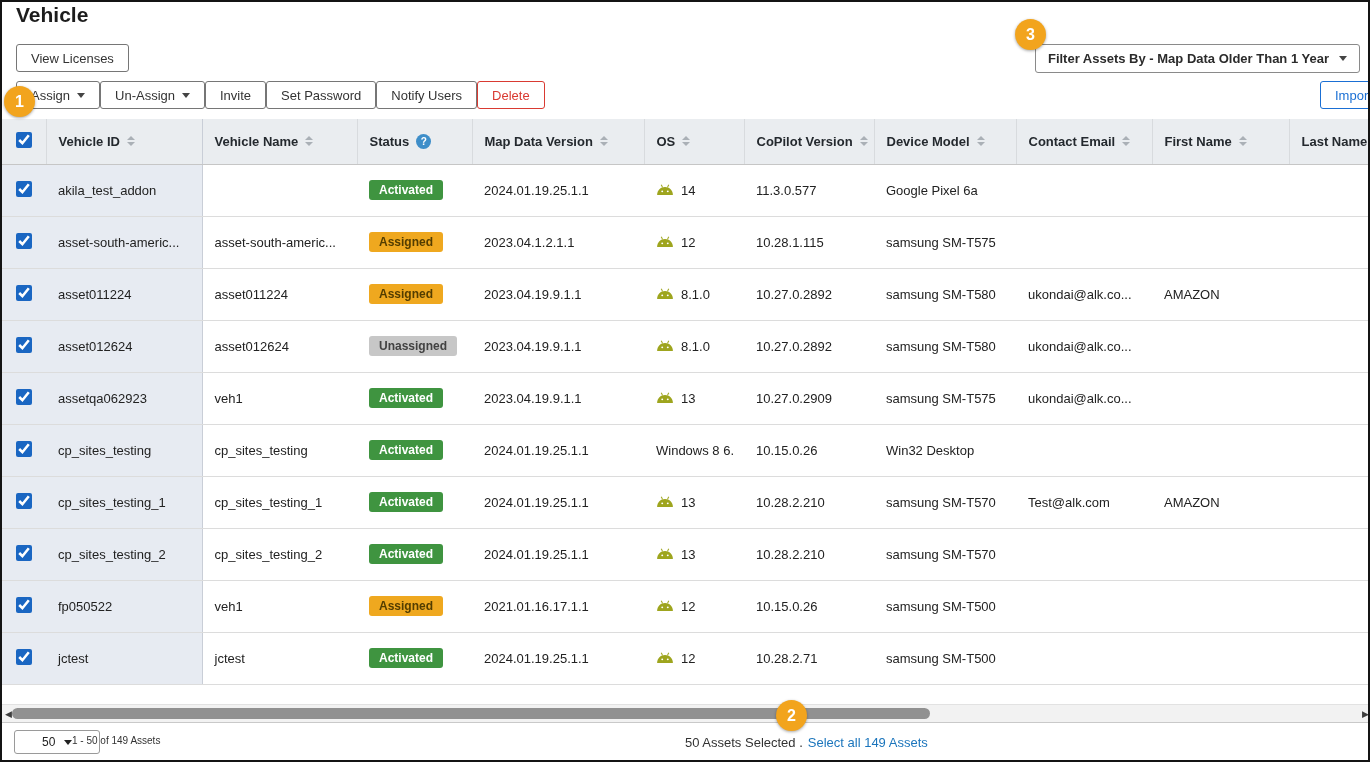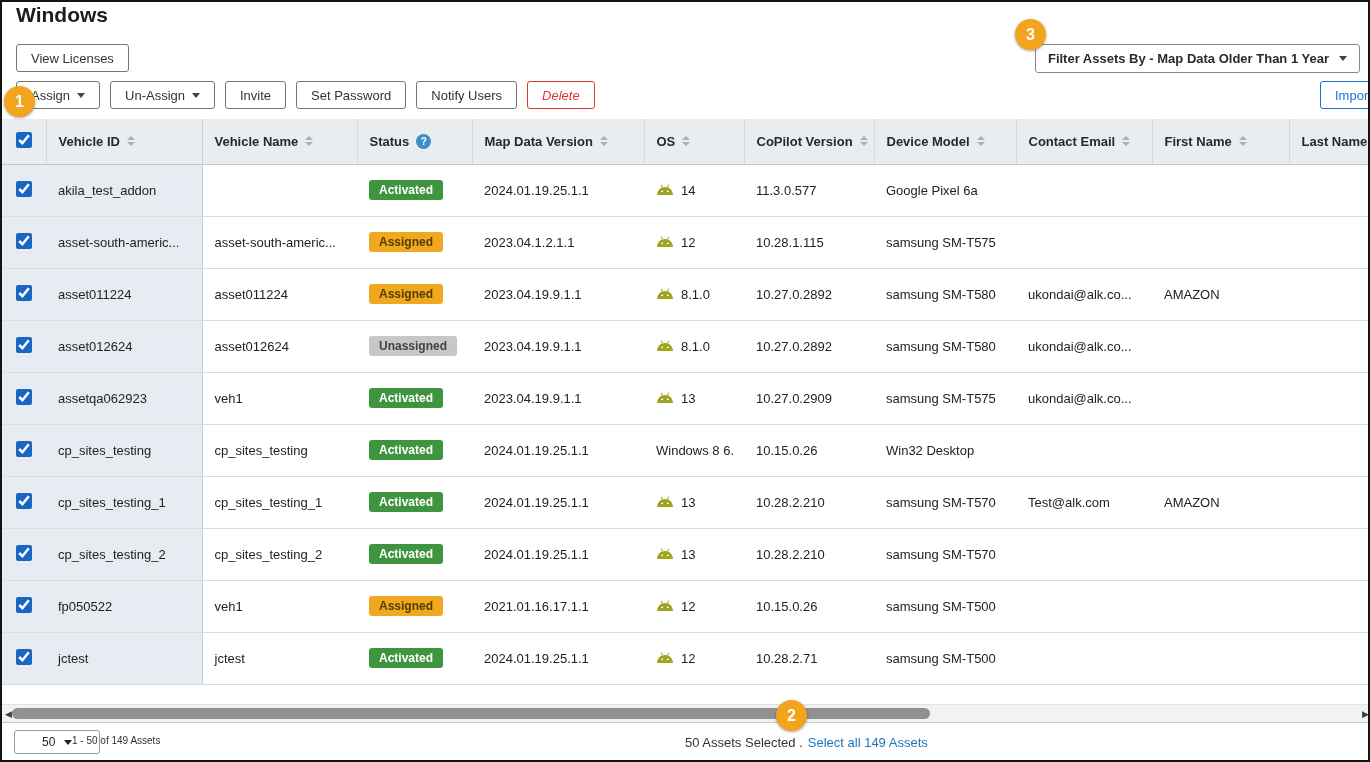--- a/index.html
+++ b/index.html
@@ -23,22 +23,22 @@
     background: #fff; border: 1px solid #767676; border-radius: 3px;
     height: 28px; padding: 0 14px; font-size: 13px; color: #333;
     font-family: inherit; cursor: pointer; white-space: nowrap;
   }
   .caret {
     width: 0; height: 0;
     border-left: 4px solid transparent; border-right: 4px solid transparent;
     border-top: 5px solid #444;
   }
   .btn-view-licenses { position: absolute; left: 14px; top: 42px; }
-  .toolbar-row2 { position: absolute; left: 14px; top: 79px; display: flex; gap: 10px; }
-  .btn-delete { color: #d93a32; border-color: #d93a32; font-style: italic; }
+  .toolbar-row2 { position: absolute; left: 14px; top: 79px; display: flex; }
+  .btn-delete { color: #d93a32; border-color: #d93a32; }
   .btn-import {
     position: absolute; left: 1318px; top: 79px;
     color: #1a6fd4; border-color: #1a6fd4; font-weight: 400;
   }
   .filter-dropdown {
     position: absolute; right: 8px; top: 42px;
     display: inline-flex; align-items: center; gap: 10px;
     height: 29px; padding: 12px 12px;
     background: #fff; border: 1px solid #8a8a8a; border-radius: 3px;
     font-size: 13px; font-weight: 600; color: #2b2b2b; cursor: pointer;
@@ -127,21 +127,21 @@
   }
   .range-text { position: absolute; left: 70px; top: 12px; font-size: 10px; color: #333; }
   .selected-wrap { position: absolute; left: 683px; top: 12px; font-size: 13px; color: #333; white-space: nowrap; }
   .select-all-link { color: #1b75bc; text-decoration: none; margin-left: 5px; cursor: pointer; }
 </style>
 </head>
 <body>
 
 <div class="page">
 
-  <div class="page-title">Windows</div>
+  <div class="page-title">Vehicle</div>
 
   <button class="btn btn-view-licenses">
     <span>View Licenses</span>
   </button>
 
   <div class="filter-dropdown">
     <span>Filter Assets By - Map Data Older Than 1 Year</span>
     <span class="caret"></span>
   </div>
 

